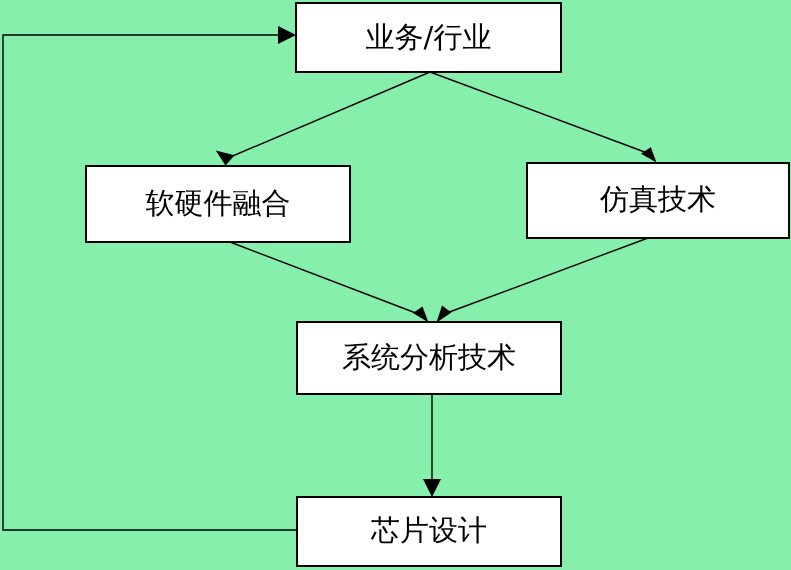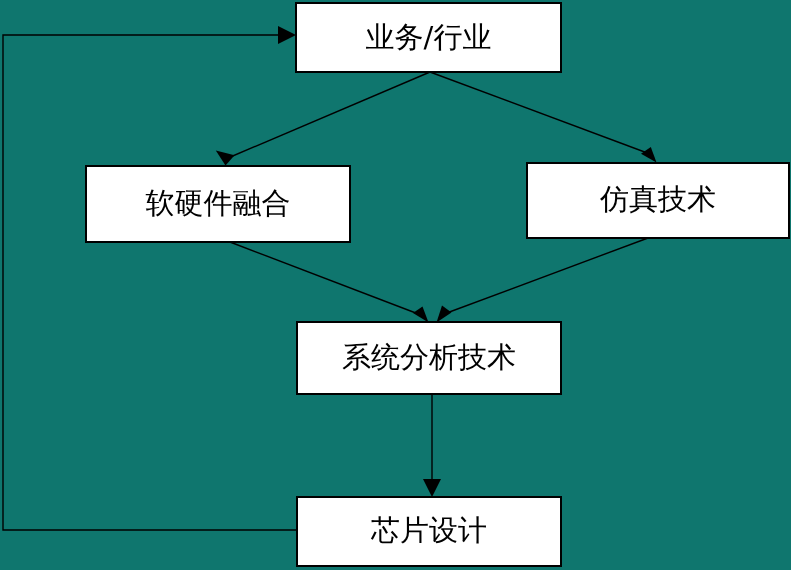--- a/index.html
+++ b/index.html
@@ -4,21 +4,21 @@
 <style>
   html, body {
     margin: 0;
     padding: 0;
     background: #ffffff;
   }
   #diagram-root {
     position: relative;
     width: 791px;
     height: 570px;
-    background: #0f766e;
+    background: #86efac;
     overflow: hidden;
     font-family: "DejaVu Sans", "Liberation Sans", sans-serif;
   }
   #flow-svg {
     display: block;
     width: 791px;
     height: 570px;
   }
   .node-rect {
     fill: #ffffff;

